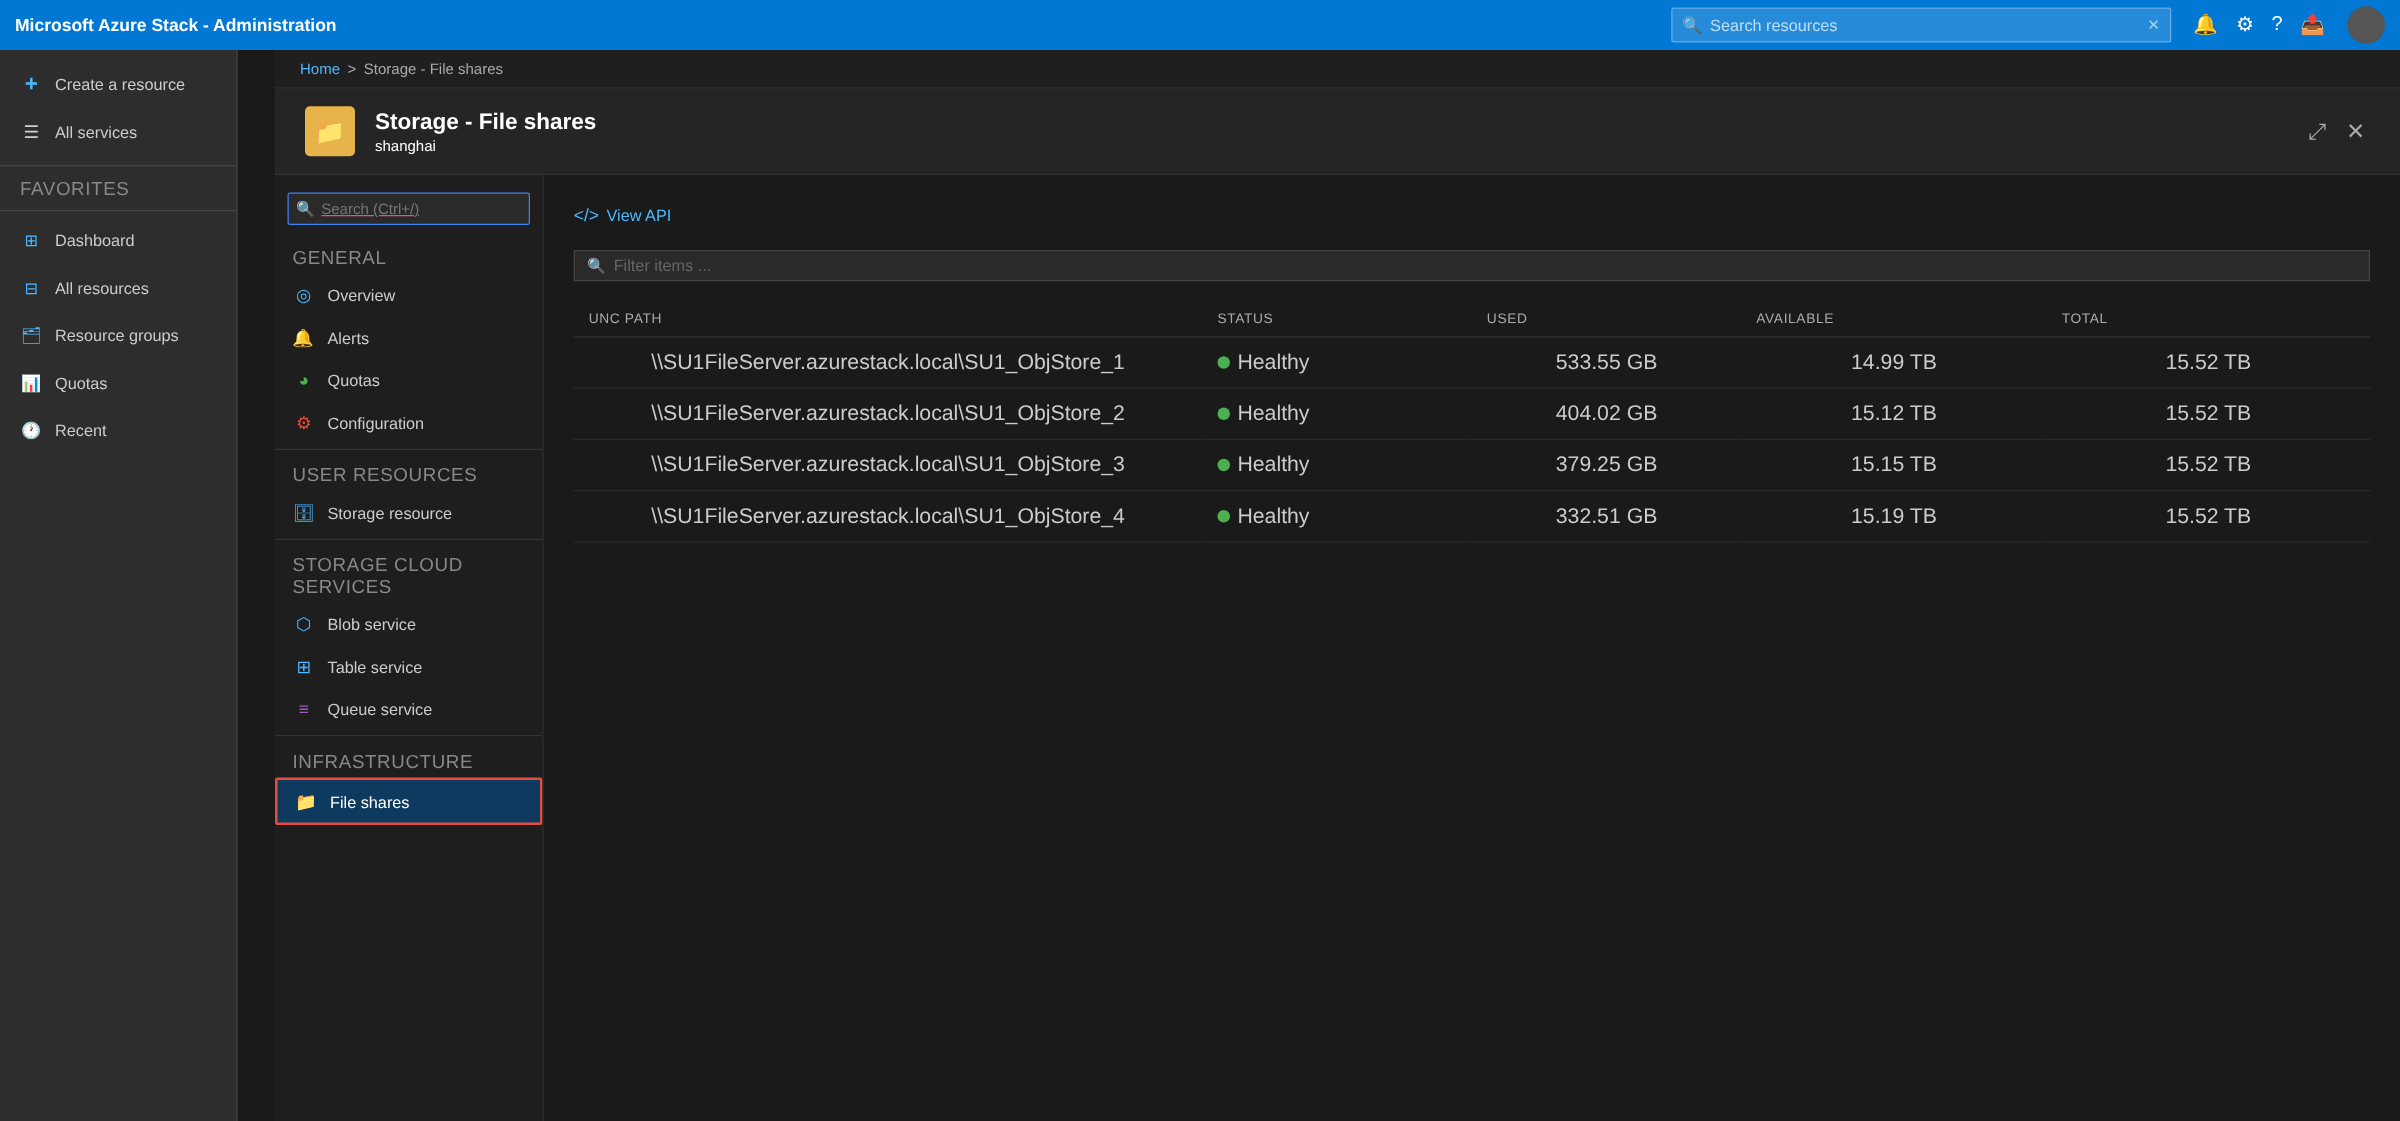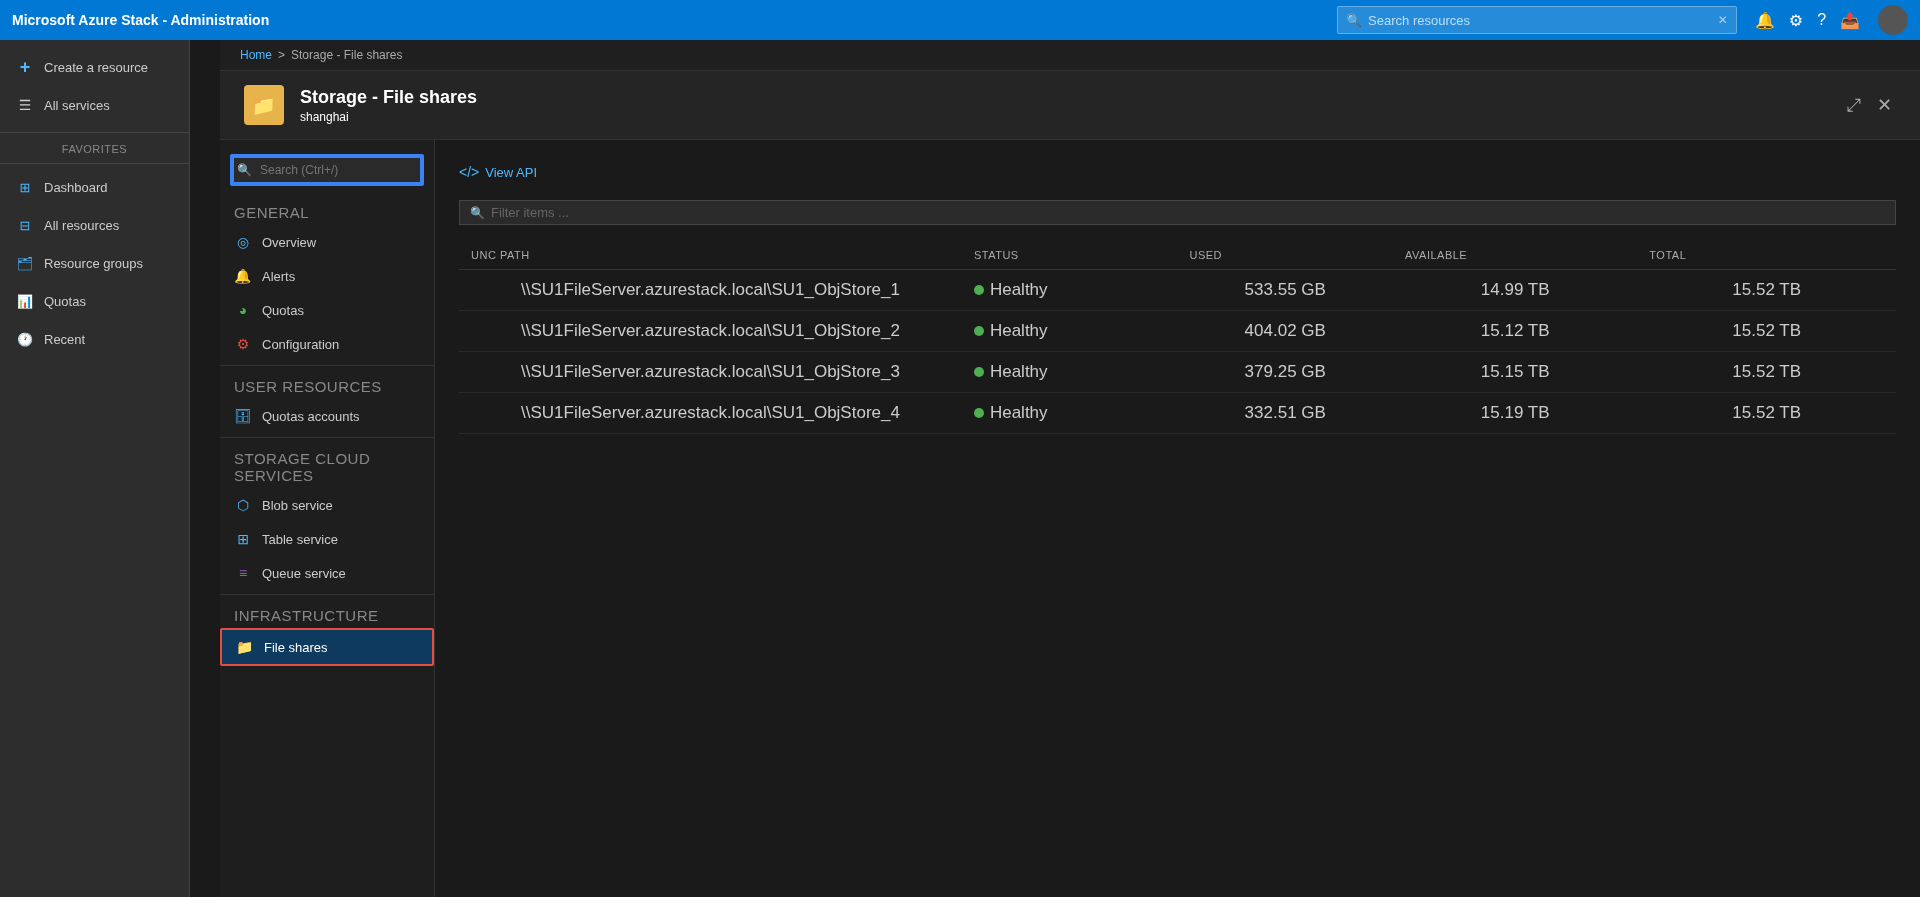--- a/index.html
+++ b/index.html
@@ -16,21 +16,21 @@
     .topbar-avatar { width: 30px; height: 30px; border-radius: 50%; background: #555; display: flex; align-items: center; justify-content: center; cursor: pointer; margin-left: 4px; }
 
     
     .main-layout { display: flex; flex: 1; overflow: hidden; }
 
     
     .sidebar { background: #2d2d2d; width: 190px; flex-shrink: 0; display: flex; flex-direction: column; border-right: 1px solid #444; overflow-y: auto; }
     .sidebar-top-actions { padding: 8px 0; border-bottom: 1px solid #444; }
     .sidebar-item { display: flex; align-items: center; gap: 10px; padding: 10px 16px; cursor: pointer; color: #ccc; font-size: 13px; }
     .sidebar-icon { width: 18px; height: 18px; flex-shrink: 0; display: flex; align-items: center; justify-content: center; }
-    .sidebar-section-label { padding: 10px 16px 4px; font-size: 11px; color: #888; text-transform: uppercase; letter-spacing: 0.5px; text-align: center; }
+    .sidebar-section-label { padding: 10px 16px 4px; font-size: 15px; color: #888; text-transform: uppercase; letter-spacing: 0.5px; }
     .sidebar-divider { height: 1px; background: #444; margin: 4px 0; }
 
     
     .content-panel { flex: 1; display: flex; flex-direction: column; overflow: hidden; margin-left: 30px; }
 
     
     .breadcrumb-bar { background: #1f1f1f; padding: 8px 20px; font-size: 12px; color: #aaa; display: flex; align-items: center; gap: 6px; flex-shrink: 0; border-bottom: 1px solid #333; }
     .breadcrumb-bar a { color: #4db8ff; text-decoration: none; cursor: pointer; }
     .breadcrumb-bar span { color: #aaa; }
 
@@ -41,21 +41,21 @@
     .resource-header-text .subtitle { font-size: 12px; color: #ffffff; margin-top: 2px; }
     .resource-header-actions { margin-left: auto; display: flex; gap: 8px; }
     .header-icon-btn { background: transparent; border: none; color: #aaa; cursor: pointer; font-size: 18px; padding: 4px; }
 
     
     .two-pane { display: flex; flex: 1; overflow: hidden; }
 
     
     .left-nav { width: 215px; flex-shrink: 0; background: #1e1e1e; border-right: 1px solid #333; overflow-y: auto; padding: 8px 0; }
     .left-nav-search { margin: 6px 10px 10px; position: relative; }
-    .left-nav-search input { width: 100%; background: #2a2a2a; border: 4px solid #3b82f6; color: #ec4899; padding: 5px 8px 5px 26px; font-size: 12px; border-radius: 2px; outline: none; }
+    .left-nav-search input { width: 100%; background: #2a2a2a; border: 1px solid #3b82f6; color: #ec4899; padding: 5px 8px 5px 26px; font-size: 12px; border-radius: 2px; outline: none; text-decoration: underline; }
     .left-nav-search-icon { position: absolute; left: 7px; top: 50%; transform: translateY(-50%); color: #888; font-size: 12px; }
     .left-nav-section { padding: 8px 14px 4px; font-size: 15px; color: #888; text-transform: uppercase; letter-spacing: 0.5px; }
     .left-nav-item { display: flex; align-items: center; gap: 10px; padding: 8px 14px; cursor: pointer; color: #ccc; font-size: 13px; }
     .left-nav-item.selected { background: #0d3a5e; border: 2px solid #e74c3c; color: #fff; }
     .left-nav-icon { width: 18px; height: 18px; flex-shrink: 0; display: flex; align-items: center; justify-content: center; font-size: 14px; }
     .left-nav-divider { height: 1px; background: #333; margin: 4px 0; }
 
     
     .main-content { flex: 1; background: #1a1a1a; overflow: auto; padding: 20px 24px; }
     .toolbar { display: flex; align-items: center; gap: 16px; margin-bottom: 16px; }
@@ -175,21 +175,21 @@
         </div>
         <div class="left-nav-item">
           <div class="left-nav-icon" style="color:#e74c3c;">⚙</div>
           <span>Configuration</span>
         </div>
         <div class="left-nav-divider"></div>
 
         <div class="left-nav-section">USER RESOURCES</div>
         <div class="left-nav-item">
           <div class="left-nav-icon" style="color:#4db8ff;">🗄</div>
-          <span>Quotas accounts</span>
+          <span>Storage resource</span>
         </div>
         <div class="left-nav-divider"></div>
 
         <div class="left-nav-section">STORAGE CLOUD SERVICES</div>
         <div class="left-nav-item">
           <div class="left-nav-icon" style="color:#4db8ff;">⬡</div>
           <span>Blob service</span>
         </div>
         <div class="left-nav-item">
           <div class="left-nav-icon" style="color:#4db8ff;">⊞</div>

